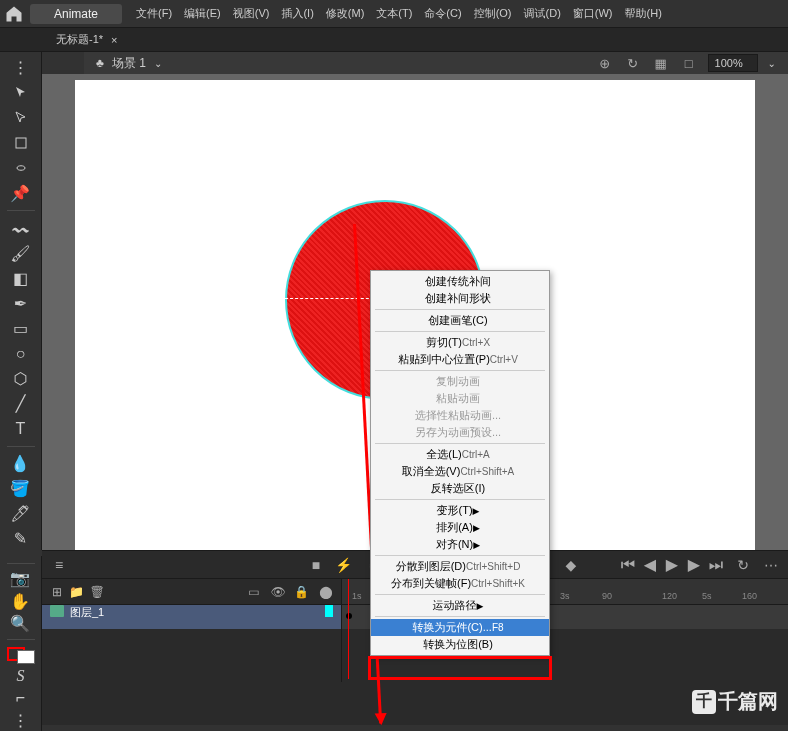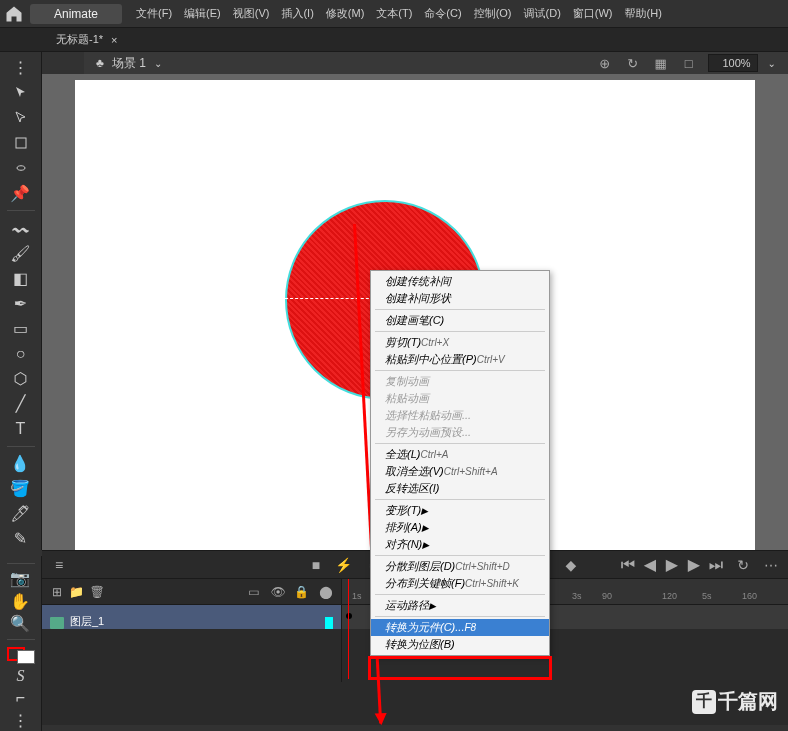--- a/index.html
+++ b/index.html
@@ -14,40 +14,40 @@
     .tab { font-size: 11px; color: #ccc; padding: 4px 8px; display: flex; align-items: center; gap: 8px; }
     .tab-close { font-size: 11px; cursor: pointer; }
     
     .scene-bar { height: 32px; background: #383838; display: flex; align-items: center; padding: 0 12px; margin-left: 42px; justify-content: space-between; }
     .scene-left { display: flex; align-items: center; gap: 8px; }
     .scene-icon { font-size: 12px; }
     .scene-name { font-size: 12px; color: #ccc; }
     .scene-dropdown { font-size: 10px; cursor: pointer; }
     .scene-right { display: flex; align-items: center; gap: 10px; }
     .scene-tool { width: 18px; height: 18px; cursor: pointer; display: flex; align-items: center; justify-content: center; font-size: 13px; color: #aaa; }
-    .zoom-box { background: #262626; color: #ccc; padding: 2px 6px; font-size: 11px; min-width: 50px; text-align: right; border: 1px solid #1a1a1a; }
+    .zoom-box { background: #262626; color: #ccc; padding: 2px 6px; font-size: 11px; min-width: 50px; text-align: left; border: 1px solid #1a1a1a; }
     
     .main-area { display: flex; height: 498px; }
     .toolbar { width: 42px; background: #323232; display: flex; flex-direction: column; align-items: center; padding-top: 4px; gap: 2px; border-right: 1px solid #1a1a1a; }
     .tool-btn { width: 32px; height: 26px; display: flex; align-items: center; justify-content: center; cursor: pointer; border-radius: 2px; color: #ccc; }
     .tool-btn svg { width: 16px; height: 16px; }
     .tool-sep { width: 28px; height: 1px; background: #4a4a4a; margin: 3px 0; }
     .color-swatch { width: 28px; height: 22px; position: relative; margin-top: 2px; }
     .color-stroke { position: absolute; top: 0; left: 0; width: 18px; height: 14px; border: 2px solid #ff0000; background: transparent; }
     .color-fill { position: absolute; bottom: 0; right: 0; width: 18px; height: 14px; background: #fff; border: 1px solid #666; }
     
     .canvas-area { flex: 1; background: #666; display: flex; justify-content: center; padding-top: 6px; position: relative; }
     .canvas { width: 680px; height: 470px; background: #fff; position: relative; }
     .circle { position: absolute; left: 210px; top: 120px; width: 200px; height: 200px; border-radius: 50%; background: repeating-linear-gradient(45deg, #d11 0px, #d11 2px, #e22 2px, #e22 4px); border: 2px solid #4dd; }
     .circle-line { position: absolute; left: 210px; top: 218px; width: 200px; height: 0; border-top: 1px dashed #fff; }
     .red-arrow { position: absolute; left: 311px; top: 150px; width: 0; height: 500px; border-left: 3px solid #f00; z-index: 5; transform: rotate(-3deg); transform-origin: top; }
     .red-arrow::after { content: ''; position: absolute; bottom: -2px; left: -7px; width: 0; height: 0; border-left: 6px solid transparent; border-right: 6px solid transparent; border-top: 12px solid #f00; }
     
     .context-menu { position: absolute; left: 370px; top: 270px; width: 180px; background: #f4f4f4; border: 1px solid #999; box-shadow: 2px 2px 6px rgba(0,0,0,0.3); z-index: 100; padding: 2px 0; }
-    .ctx-item { display: flex; justify-content: flex-start; align-items: center; padding: 2px 18px 2px 14px; font-size: 11px; color: #000; cursor: pointer; height: 17px; font-style: italic; }
+    .ctx-item { display: flex; justify-content: center; align-items: center; padding: 2px 18px 2px 14px; font-size: 11px; color: #000; cursor: pointer; height: 17px; }
     .ctx-item.disabled { color: #999; cursor: default; }
     .ctx-item.highlighted { background: #3a80d2; color: #fff; }
     .ctx-sep { height: 1px; background: #ccc; margin: 2px 4px; }
     .ctx-shortcut { color: #666; font-size: 10px; }
     .ctx-item.highlighted .ctx-shortcut { color: #fff; }
     .ctx-arrow { font-size: 9px; }
     .ctx-highlight-box { position: absolute; left: 368px; top: 656px; width: 184px; height: 24px; border: 3px solid #f00; z-index: 101; pointer-events: none; }
     
     .timeline { height: 175px; background: #2a2a2a; margin-left: 42px; border-top: 1px solid #1a1a1a; }
     .timeline-tabs { height: 22px; display: flex; align-items: center; padding-left: 8px; gap: 2px; border-bottom: 1px solid #1a1a1a; }
@@ -61,21 +61,21 @@
     .fps-box { font-size: 11px; color: #ccc; padding: 2px 6px; }
     .playback { display: flex; gap: 6px; }
     .play-btn { width: 16px; height: 16px; cursor: pointer; color: #aaa; display: flex; align-items: center; justify-content: center; }
     
     .timeline-body { display: flex; height: 103px; }
     .layer-panel { width: 300px; background: #2a2a2a; border-right: 1px solid #1a1a1a; }
     .layer-controls { height: 26px; display: flex; align-items: center; padding: 0 8px; gap: 8px; border-bottom: 1px solid #1a1a1a; justify-content: space-between; }
     .lc-left { display: flex; gap: 6px; }
     .lc-right { display: flex; gap: 10px; }
     .lc-icon { width: 14px; height: 14px; cursor: pointer; color: #aaa; font-size: 12px; display: flex; align-items: center; justify-content: center; }
-    .layer-row { height: 24px; display: flex; align-items: flex-end; padding: 0 8px; background: #4a5a7a; cursor: pointer; gap: 6px; }
+    .layer-row { height: 24px; display: flex; align-items: flex-start; padding: 0 8px; background: #4a5a7a; cursor: pointer; gap: 6px; }
     .layer-icon { width: 14px; height: 12px; background: #5a8; border-radius: 1px; }
     .layer-name { font-size: 11px; color: #fff; flex: 1; }
     .layer-key { width: 8px; height: 12px; background: #0ff; }
     
     .frames-panel { flex: 1; background: #2a2a2a; position: relative; overflow: hidden; }
     .ruler { height: 26px; background: #333; display: flex; border-bottom: 1px solid #1a1a1a; position: relative; }
     .ruler-mark { position: absolute; font-size: 9px; color: #888; top: 12px; }
     .frames-row { height: 24px; background: #3a3a3a; position: relative; }
     .keyframe { position: absolute; top: 8px; width: 6px; height: 6px; background: #000; border-radius: 50%; }
     .playhead { position: absolute; top: 0; width: 1px; height: 100px; background: #f00; }
@@ -241,21 +241,21 @@
       </div>
       <div class="layer-row">
         <div class="layer-icon"></div>
         <div class="layer-name">图层_1</div>
         <div class="layer-key"></div>
       </div>
     </div>
     <div class="frames-panel">
       <div class="ruler">
         <span class="ruler-mark" style="left:10px">1s</span>
-        <span class="ruler-mark" style="left:230px">3s</span>
+        <span class="ruler-mark" style="left:218px">3s</span>
         <span class="ruler-mark" style="left:260px">90</span>
         <span class="ruler-mark" style="left:320px">120</span>
         <span class="ruler-mark" style="left:360px">5s</span>
         <span class="ruler-mark" style="left:400px">160</span>
       </div>
       <div class="frames-row">
         <div class="keyframe" style="left:4px"></div>
       </div>
       <div class="playhead" style="left:6px"></div>
     </div>

